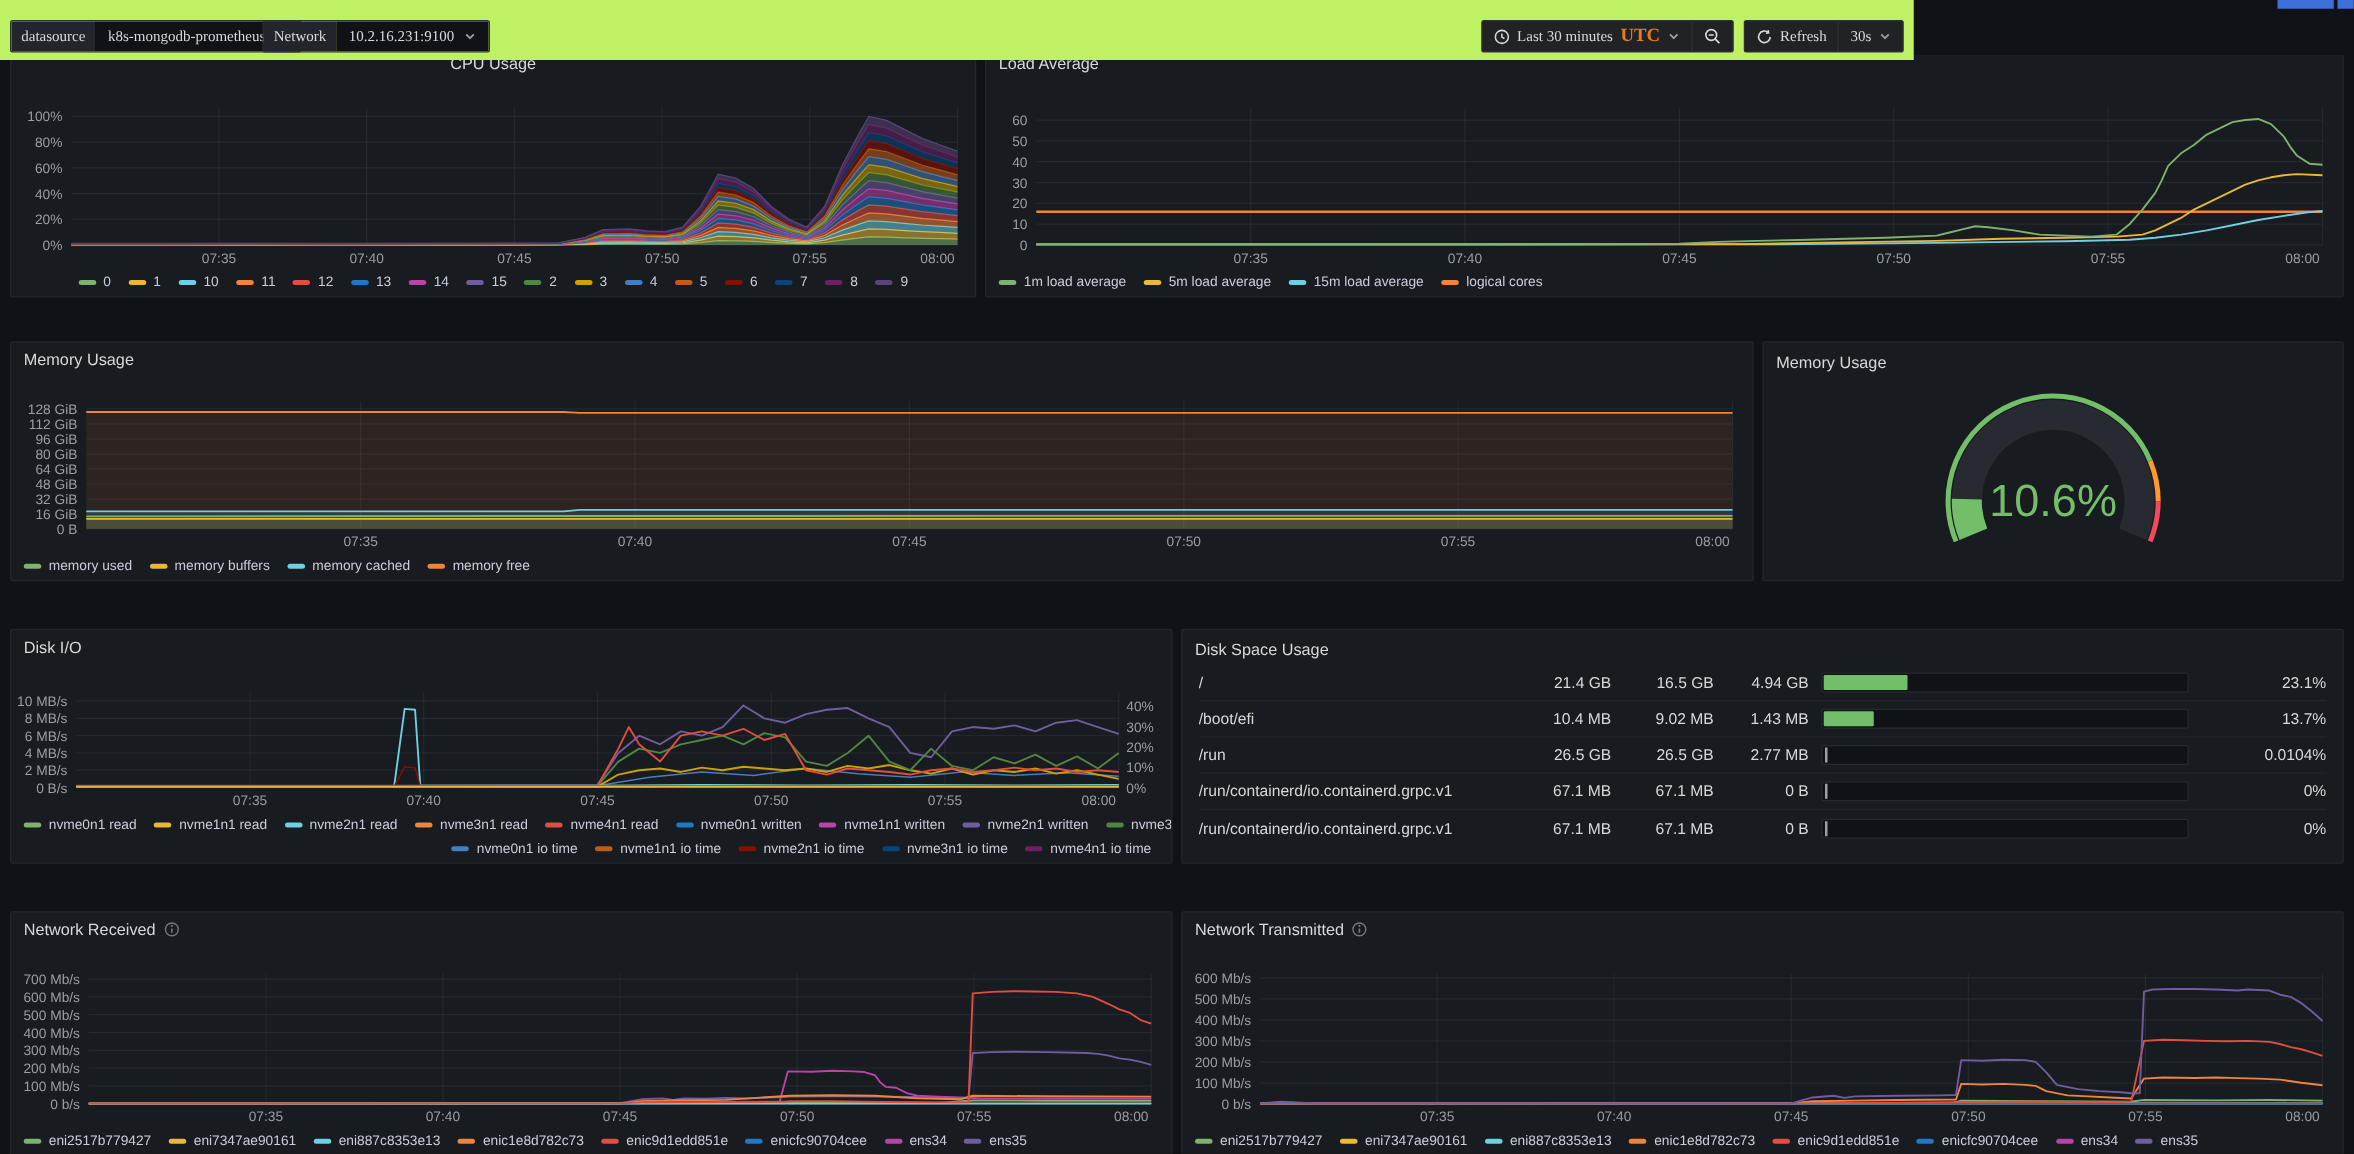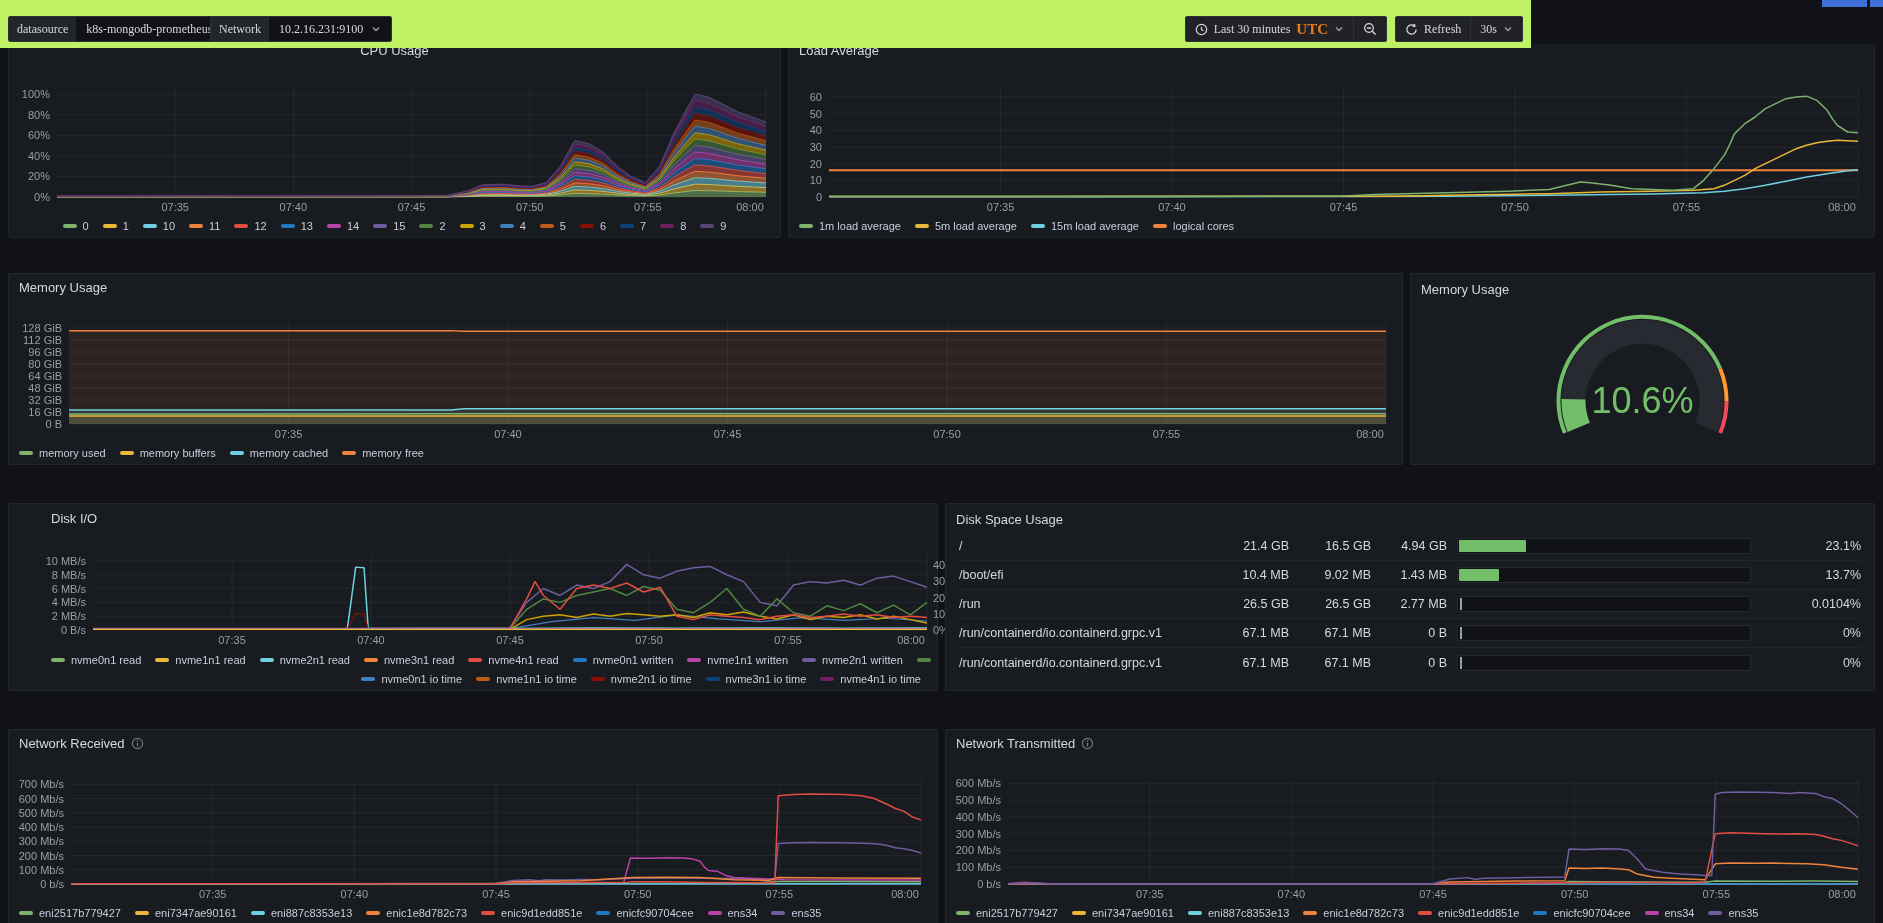--- a/index.html
+++ b/index.html
@@ -381,21 +381,21 @@
       </div>
   </div>
 
   <div class="section-header" style="top:430px;flex-direction:column;">
     <svg class="chev" viewBox="0 0 10 10">
         <polyline points="2,3.5 5,6.5 8,3.5" fill="none" stroke="#d8d9da" stroke-width="1.5"></polyline>
       </svg>
     <span>Disk</span>
   </div>
 
-  <div class="panel" style="left:8px;top:459px;width:930px;height:188px;padding-left:32px;">
+  <div class="panel" style="left:8px;top:459px;width:930px;height:188px;">
     <div class="panel-title">
         <span>Disk I/O</span>
       </div>
     <div class="chart-body"><svg width="920" height="120">
           <line x1="48" y1="102" x2="882" y2="102" stroke="rgba(204,204,220,0.07)" stroke-width="1"></line>
           <text x="41" y="106" text-anchor="end">0 B/s</text>
           <line x1="48" y1="88.18181818181819" x2="882" y2="88.18181818181819" stroke="rgba(204,204,220,0.07)" stroke-width="1"></line>
           <text x="41" y="92.18181818181819" text-anchor="end">2 MB/s</text>
           <line x1="48" y1="74.36363636363636" x2="882" y2="74.36363636363636" stroke="rgba(204,204,220,0.07)" stroke-width="1"></line>
           <text x="41" y="78.36363636363636" text-anchor="end">4 MB/s</text>

